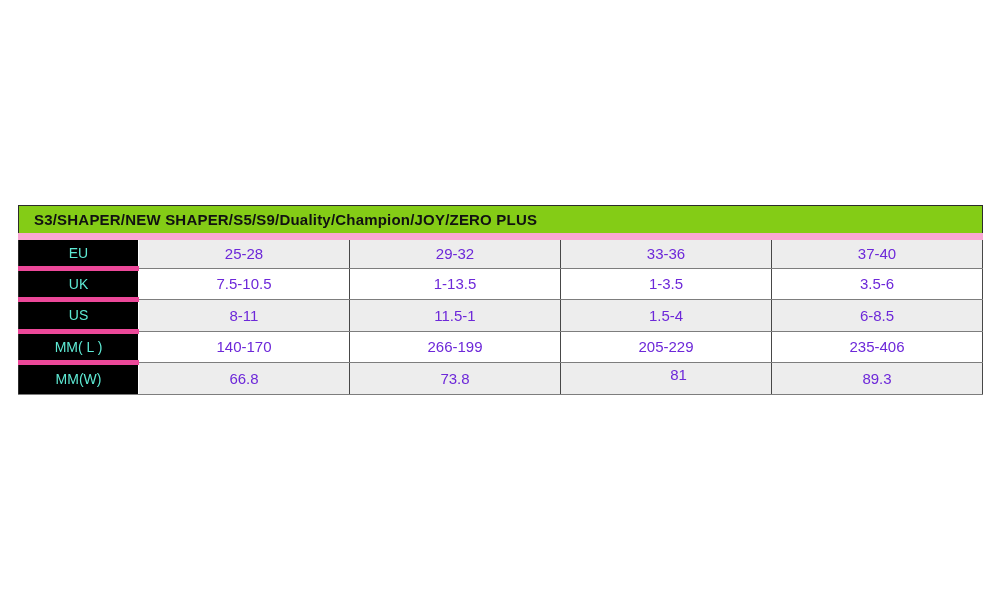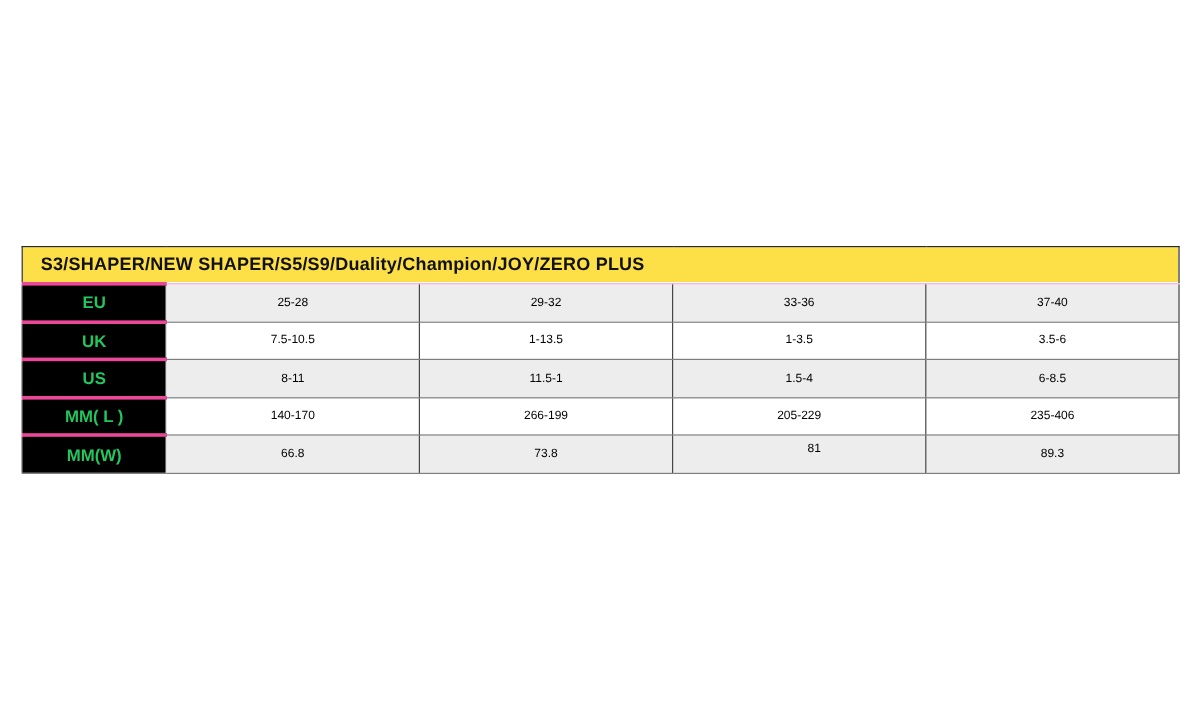--- a/index.html
+++ b/index.html
@@ -21,52 +21,52 @@
     border-collapse: collapse;
     table-layout: fixed;
     border: 1px solid #2b2b2b;
   }
   col.label-col { width: 120px; }
   col.data-col  { width: 211px; }
 
   
   th.table-title {
     height: 31px;
-    background: #fde047;
+    background: #84cc16;
     color: #111111;
     font-size: 15px;
     font-weight: 700;
     text-align: left;
     padding: 0 0 0 15px;
     letter-spacing: 0.2px;
-    border-bottom: 1px solid #f9a8d4;
+    border-bottom: 7px solid #f9a8d4;
     white-space: nowrap;
     overflow: hidden;
   }
 
   
   th.row-label {
     height: 31.5px;
     background: #000000;
-    color: #22c55e;
+    color: #5eead4;
     font-size: 14px;
-    font-weight: 700;
+    font-weight: 400;
     text-align: center;
     vertical-align: middle;
-    border-top: 3px solid #ec4899;
+    border-top: 5px solid #ec4899;
     border-bottom: 1px solid #7d7d7d;
     border-right: 1px solid #ffffff;
     white-space: nowrap;
   }
 
   
   td.cell {
     height: 31.5px;
-    color: #000000;
-    font-size: 10px;
+    color: #6d28d9;
+    font-size: 15px;
     text-align: center;
     vertical-align: middle;
     border-top: 1px solid #7d7d7d;
     border-bottom: 1px solid #7d7d7d;
     border-left: 1px solid #474747;
     border-right: 1px solid #474747;
     white-space: nowrap;
   }
   tr.row-odd td.cell  { background: #ededed; }
   tr.row-even td.cell { background: #ffffff; margin-left: 32px; }

